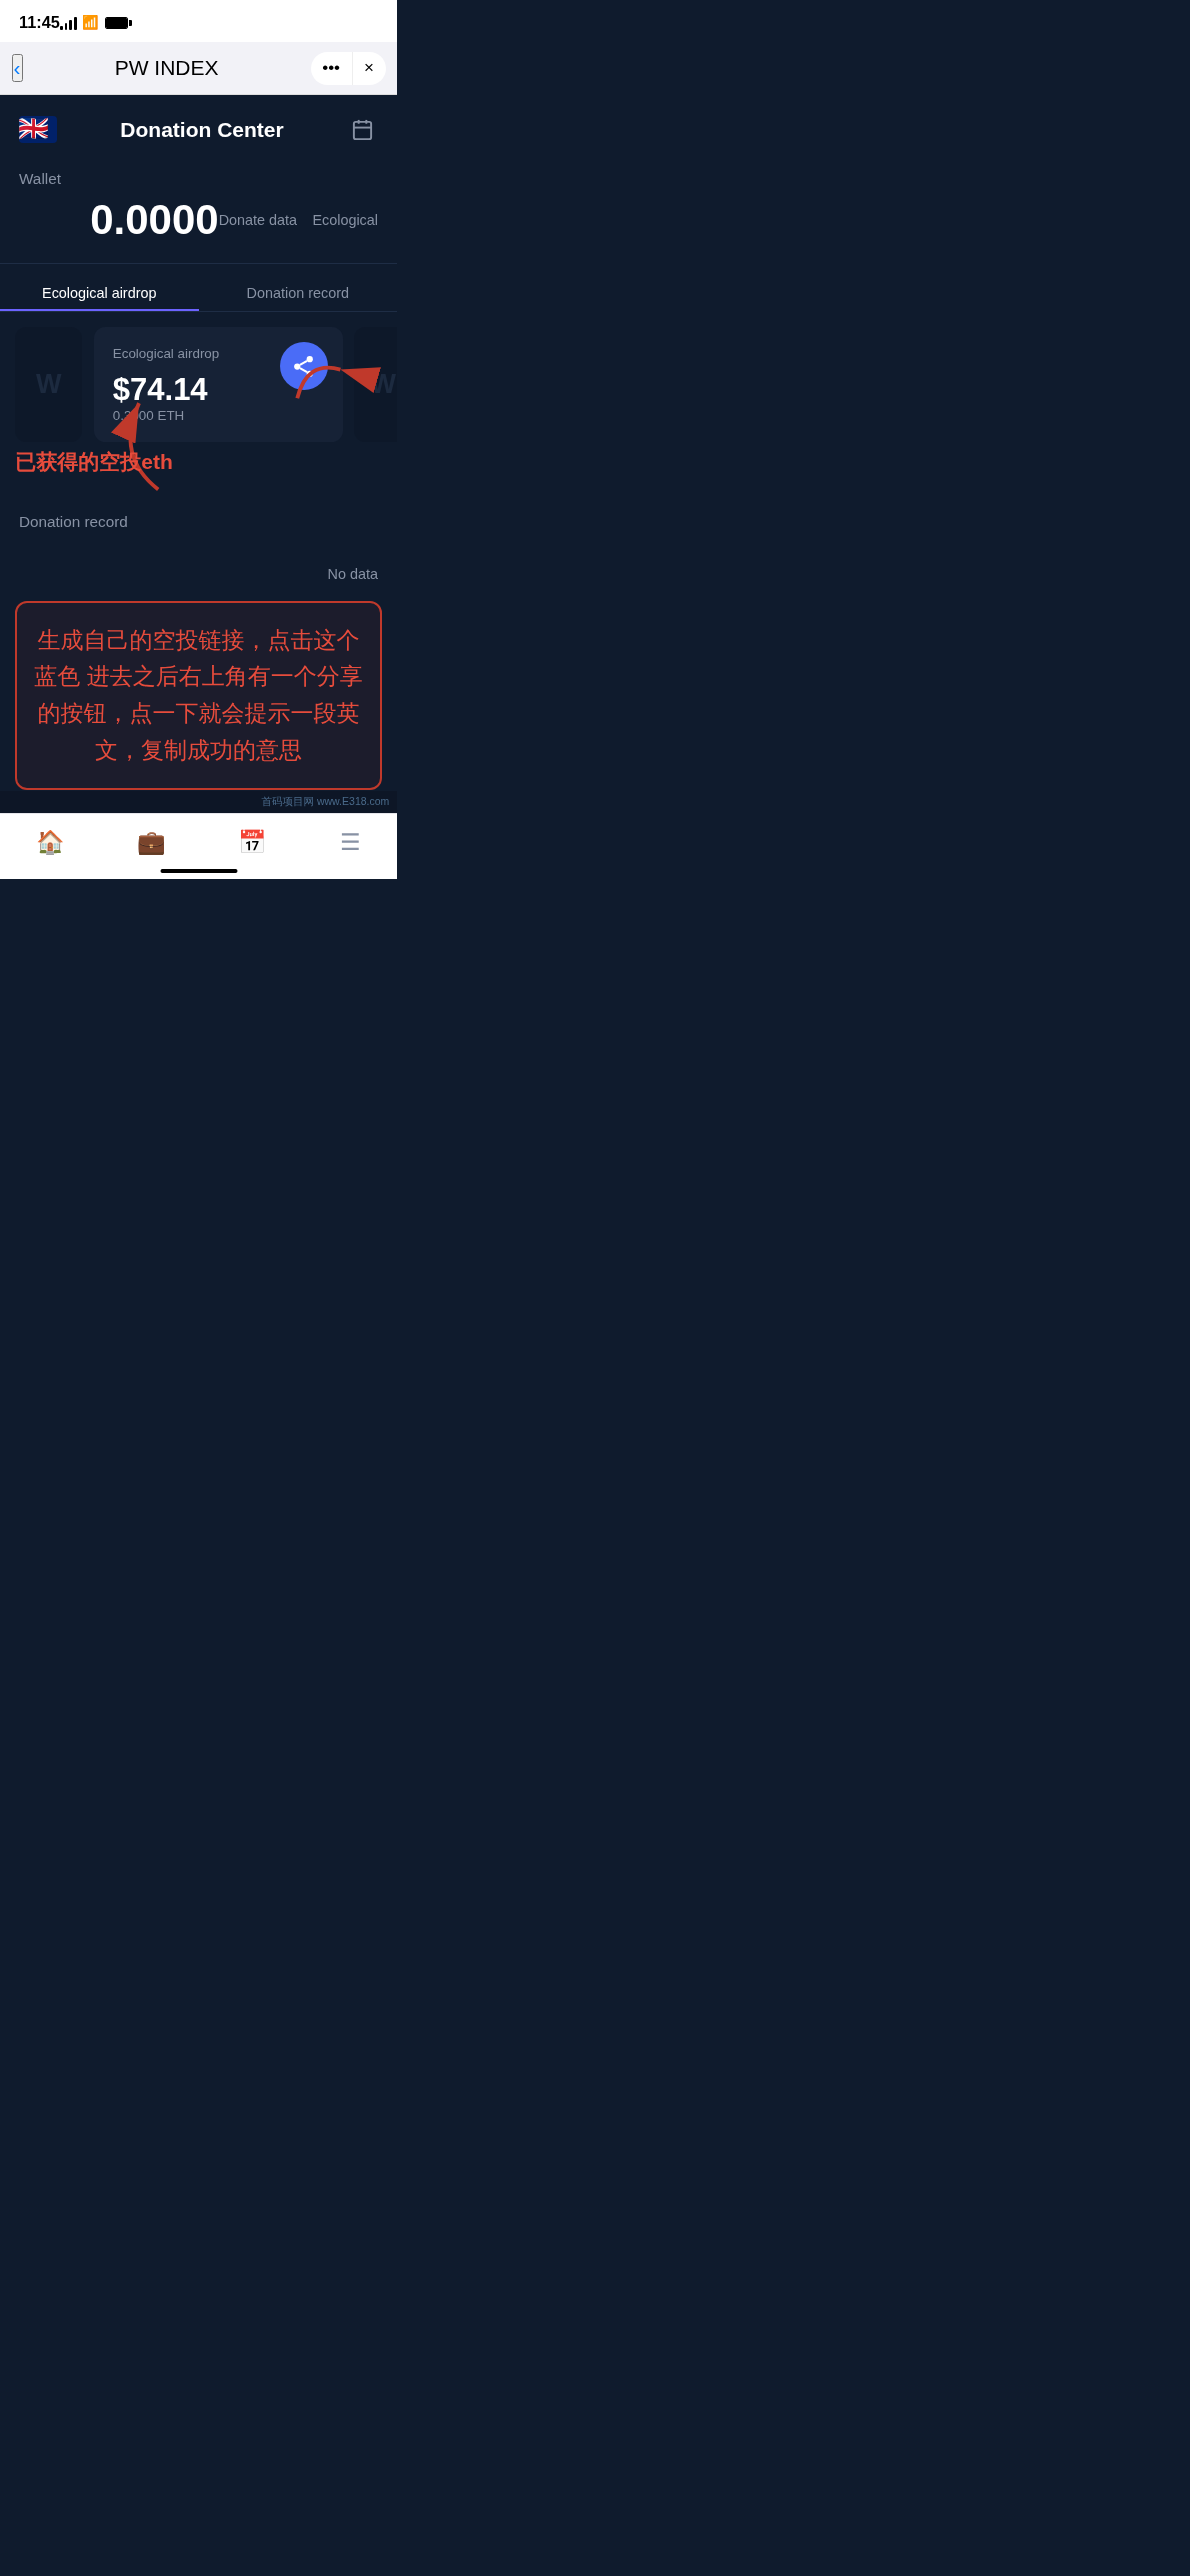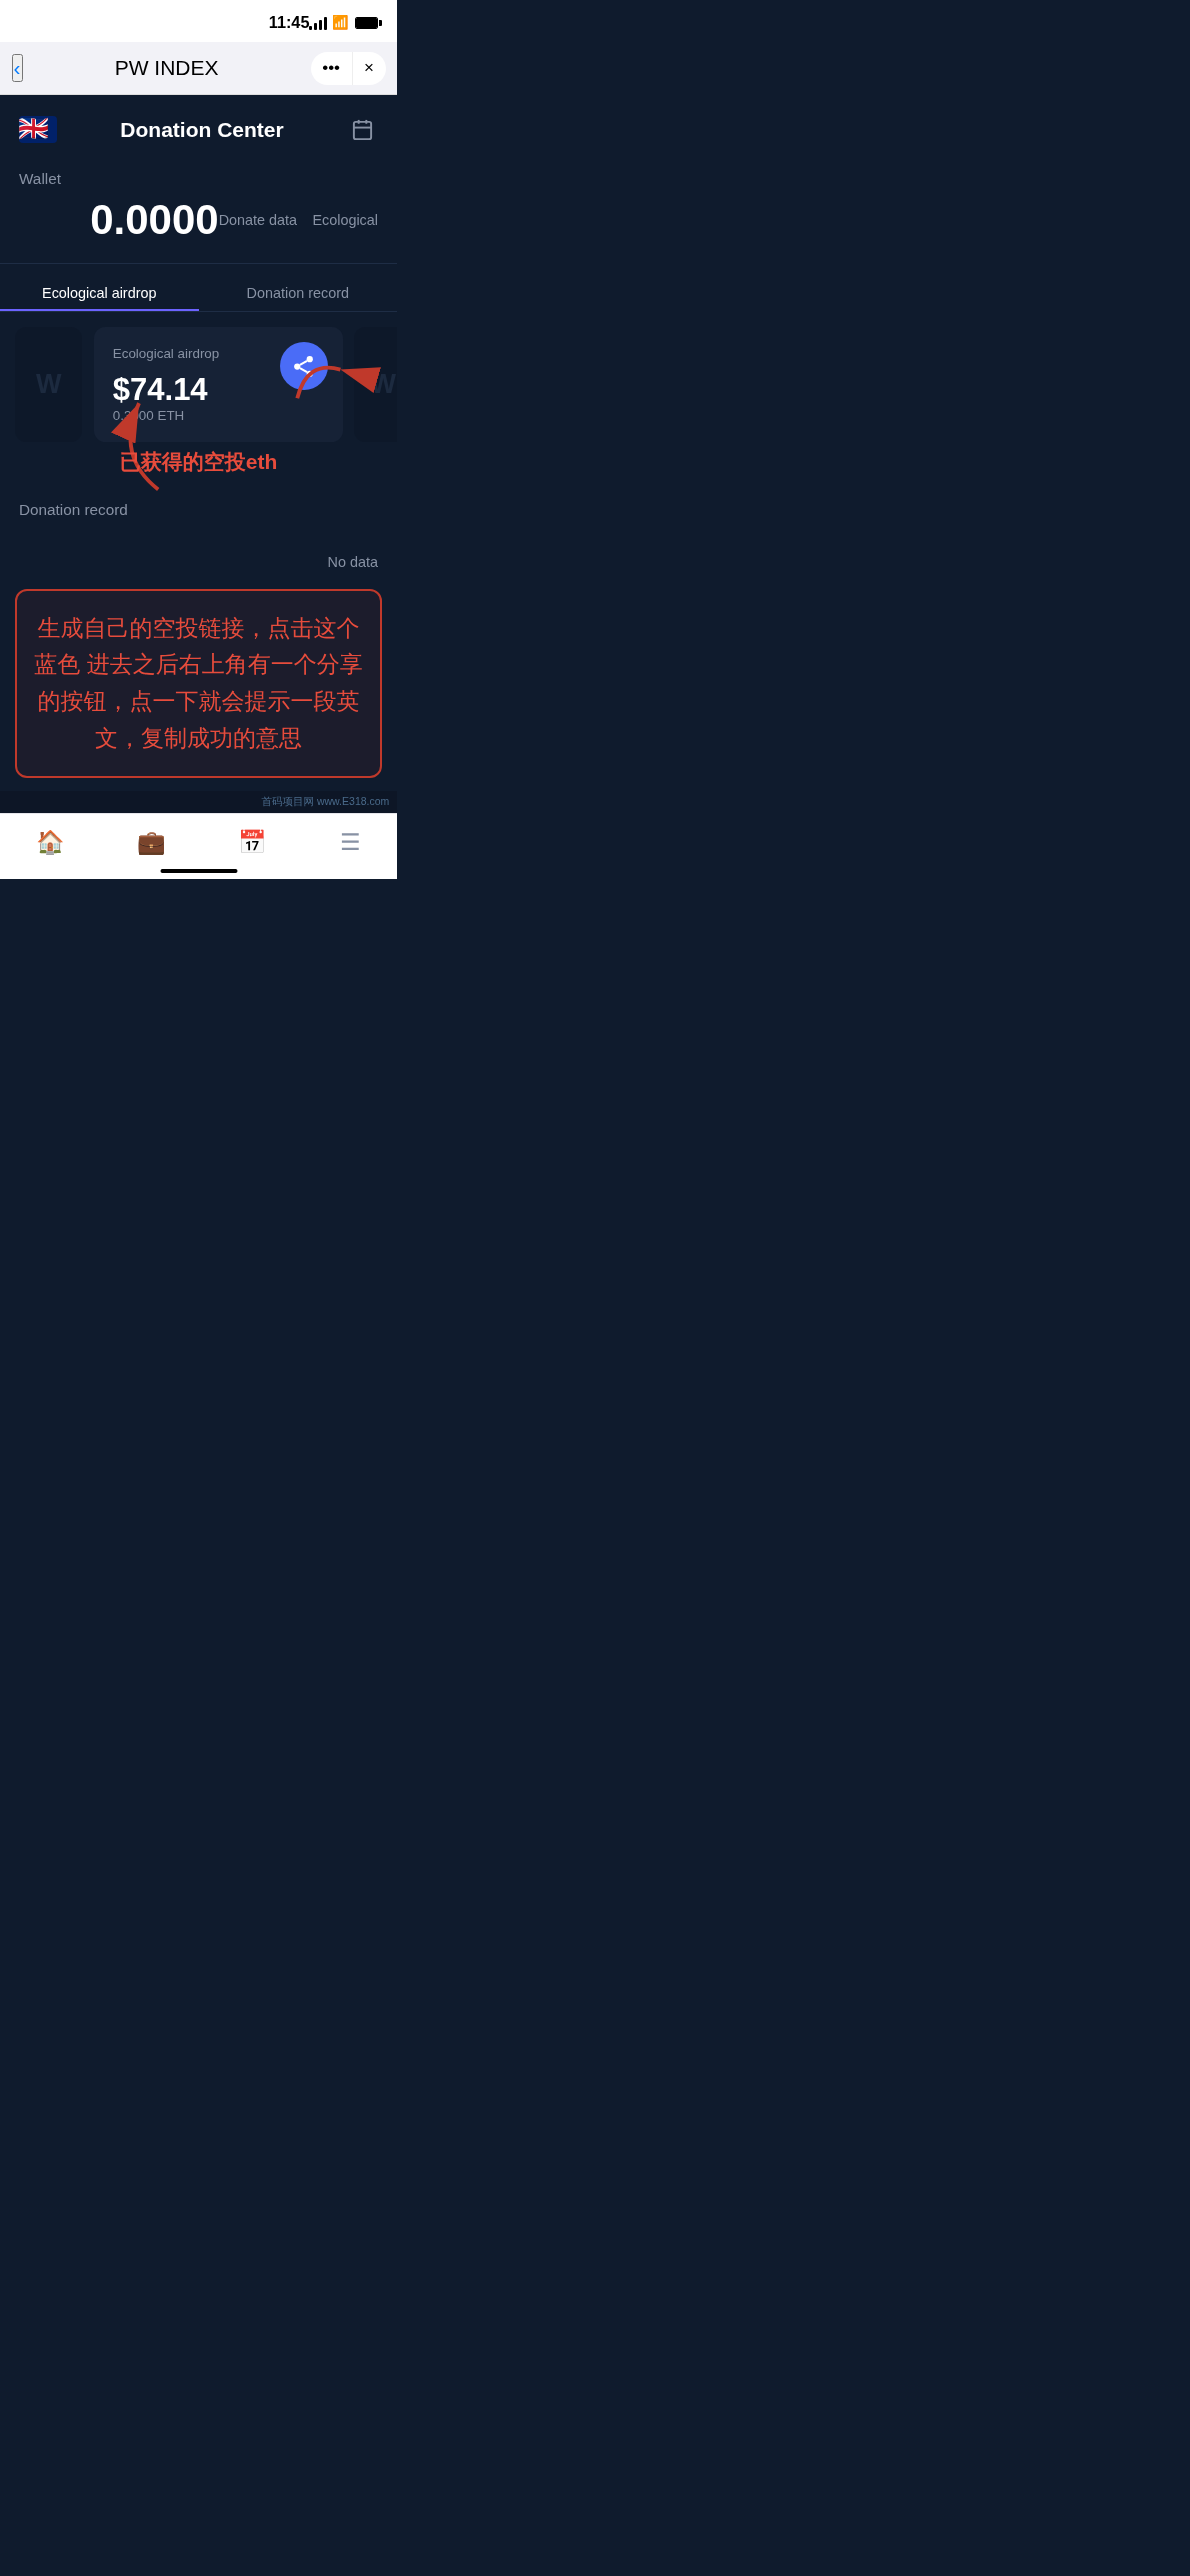--- a/index.html
+++ b/index.html
@@ -11,21 +11,21 @@
       background: #0f1b2d;
       font-family: -apple-system, BlinkMacSystemFont, 'Helvetica Neue', Arial, sans-serif;
       color: #fff;
       overflow-x: hidden;
     }
 
     
     .status-bar {
       background: #fff;
       display: flex;
-      justify-content: flex-end;
+      justify-content: flex-start;
       align-items: center;
       padding: 13.4px 19px 9.6px;
       height: 42px;
     }
     .status-time {
       font-size: 16.3px;
       font-weight: 600;
       color: #000;
     }
     .status-icons {
@@ -327,22 +327,21 @@
       text-align: center;
       line-height: 1.6;
       font-weight: 500;
     }
 
     
     .cn-label-overlay {
       position: relative;
       padding: 0 15.3px;
       margin-top: -9.6px;
-      margin-bottom: 10px;
-      text-align: center;
+      margin-bottom: 22px;
     }
     .cn-label-text {
       font-size: 21px;
       color: #e74c3c;
       font-weight: 600;
     }
 
     
     .bottom-nav {
       background: #fff;

